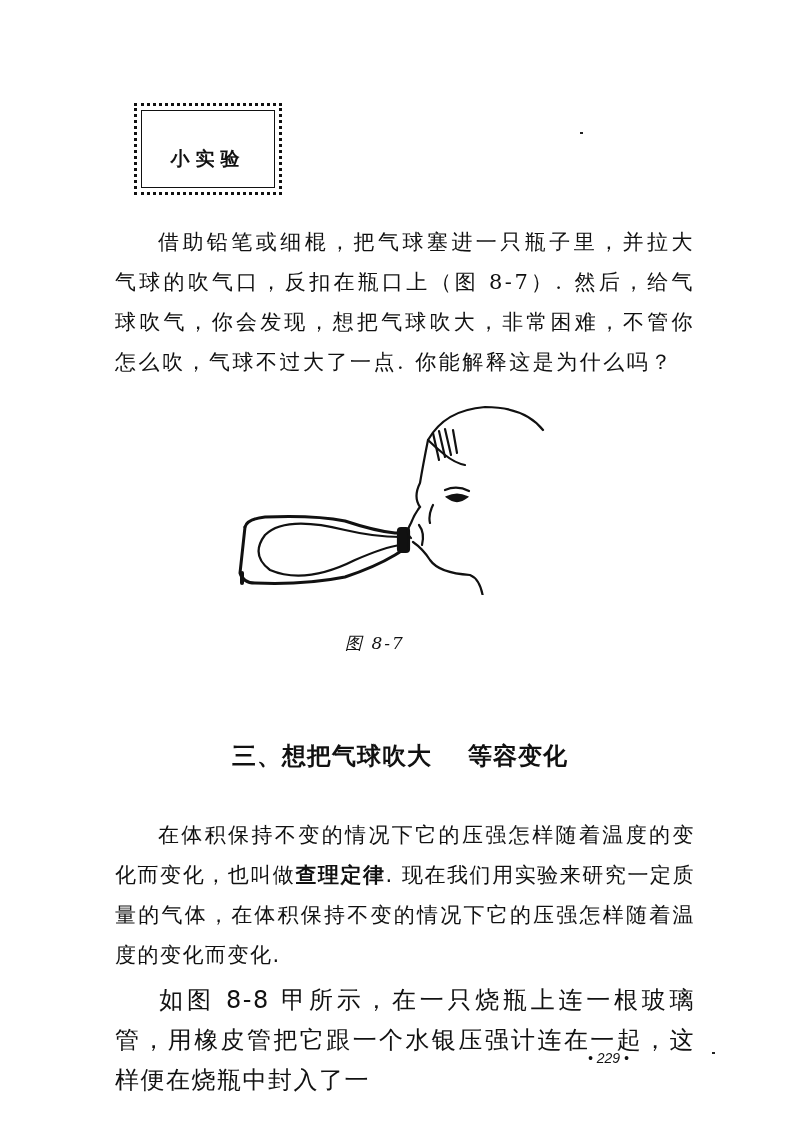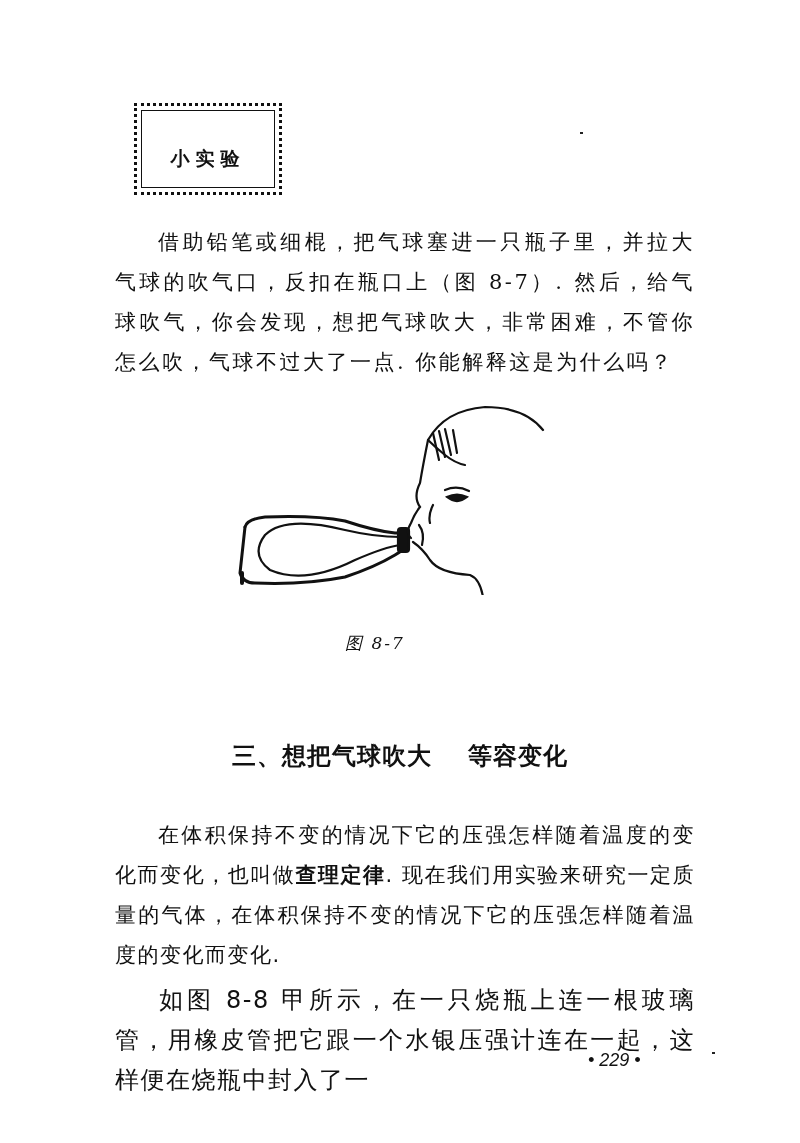--- a/index.html
+++ b/index.html
@@ -34,21 +34,21 @@
     .section-title {
       position: absolute; left: 0; width: 800px; top: 740px; text-align: center;
       font-family: "DejaVu Sans", sans-serif; font-weight: bold; font-size: 24px;
       letter-spacing: 1px;
     }
     .section-title .gap { display: inline-block; width: 36px; }
     .p2 { top: 815px; font-family: "DejaVu Sans", sans-serif; font-size: 21px; letter-spacing: 1.5px; }
     .p2 b { font-weight: bold; }
     .p3 { top: 980px; font-family: "DejaVu Sans", sans-serif; font-size: 24px; letter-spacing: 1.5px; }
     .page-number {
-      position: absolute; left: 588px; top: 1050px; font-size: 18px; font-style: italic;
+      position: absolute; left: 588px; top: 1050px; font-size: 14px; font-style: italic;
       font-family: "Liberation Sans", sans-serif;
     }
     .speck { position: absolute; width: 3px; height: 2px; background: #222; }
   </style>
 </head>
 <body>
 
 <div class="box">
   <div class="box-title">小实验</div>
 </div>

